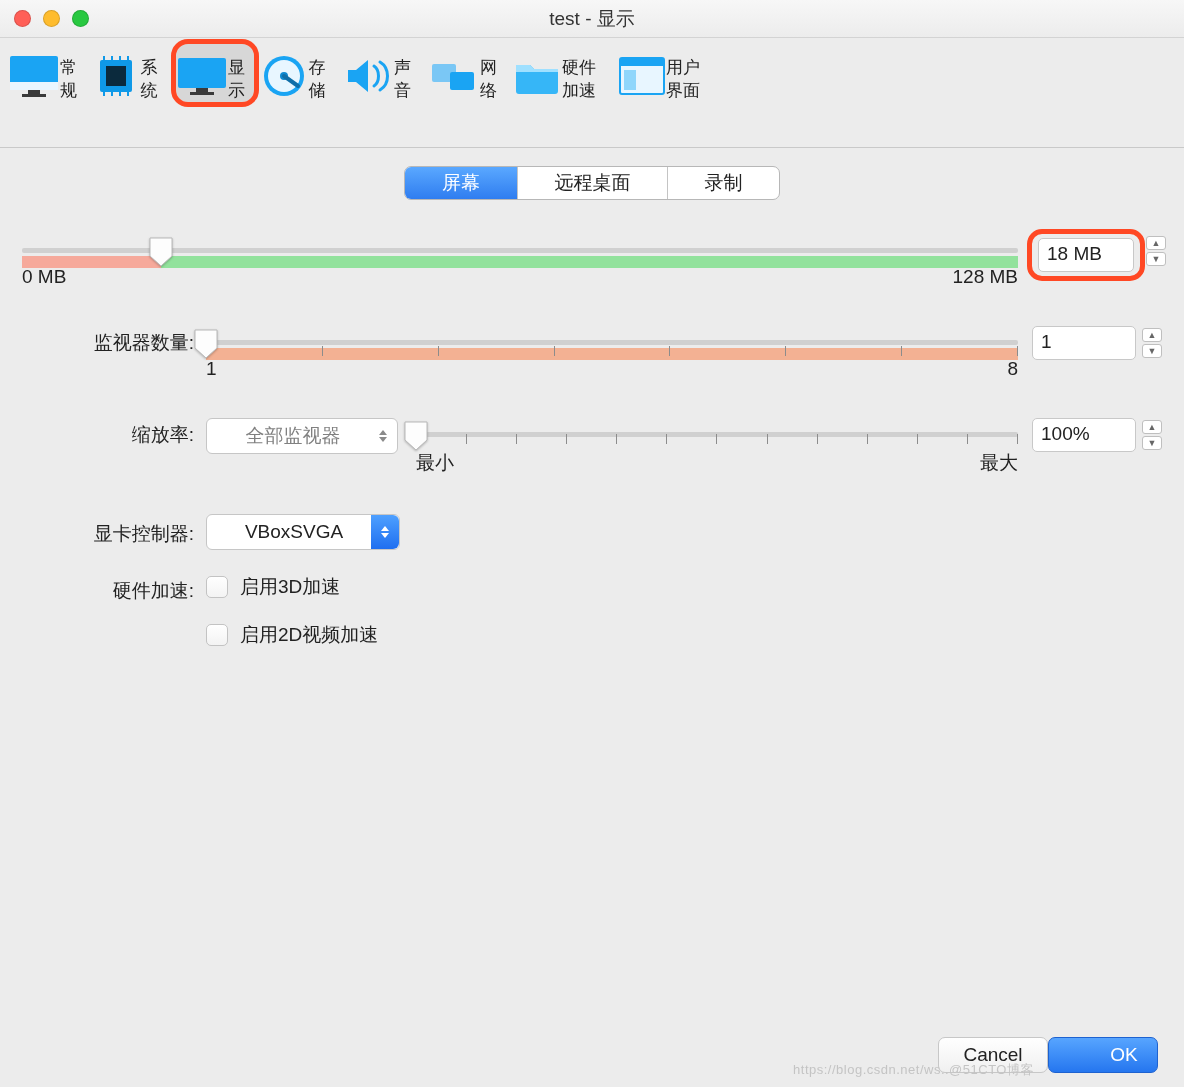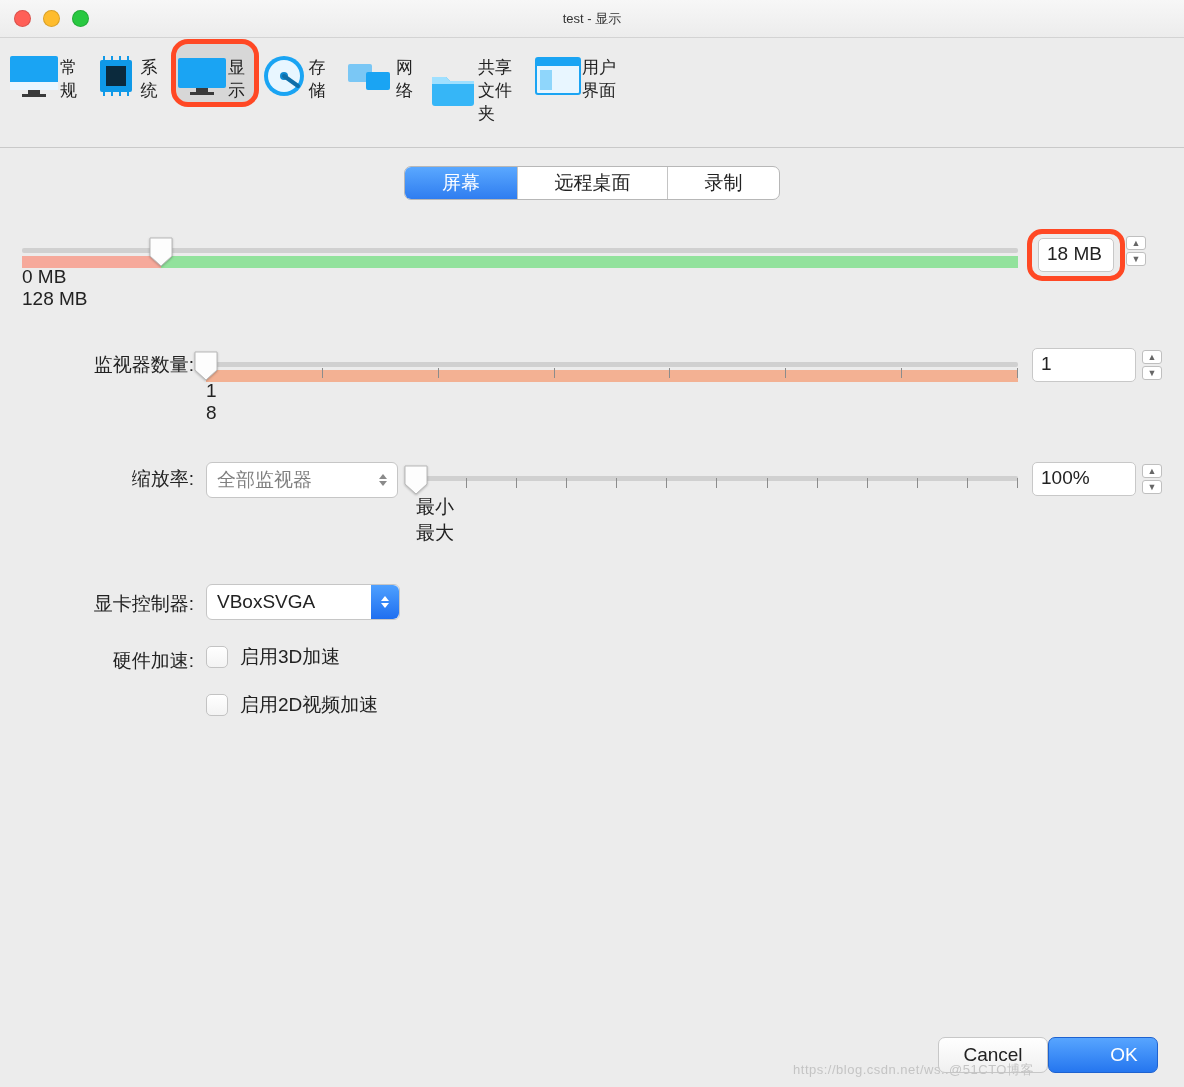--- a/index.html
+++ b/index.html
@@ -17,21 +17,21 @@
     align-items:center;
     position:relative;
     background:linear-gradient(#f7f7f7,#ececec);
     border-bottom:1px solid #d3d3d3;
   }
   .traffic-lights { display:flex; gap:12px; margin-left:14px; }
   .tl { width:17px; height:17px; border-radius:50%; box-shadow:inset 0 0 0 1px rgba(0,0,0,.15);}
   .tl.red{background:#ff5f57;} .tl.amber{background:#febc2e;} .tl.green{background:#28c840;}
   .window-title{
     position:absolute; left:0; right:0; text-align:center;
-    font-size:13px; color:#333; pointer-events:none;
+    font-size:19px; color:#333; pointer-events:none;
   }
   .toolbar {
     height:110px;
     background:#ececec;
     display:flex;
     align-items:flex-start;
     padding:6px 8px 0 8px;
     gap:6px;
     border-bottom:1px solid #c9c9c9;
   }
@@ -109,21 +109,21 @@
     position:absolute; left:0; right:0; top:10px; display:flex; justify-content:space-between;
   }
   .ticks i{display:block; width:1px; height:10px; background:#8c8c8c;}
   .thumb{
     position:absolute; top:-8px; width:26px; height:30px;
     transform:translateX(-50%);
     z-index:2;
   }
   .thumb svg{filter:drop-shadow(0 1px 1px rgba(0,0,0,.25));}
   .scale-labels{
-    display:flex; justify-content:space-between; font-size:19px; color:#222; margin-top:6px;flex-direction:column;
+    display:flex; justify-content:space-between; font-size:19px; color:#222; margin-top:6px;
   }
   .value-cell{
     width:130px;
     display:flex;
     align-items:flex-start;
     margin-left:14px;
   }
   .num-input{
     flex:1; height:34px; background:#fff; border:1px solid #c8c8c8;
     border-radius:5px; padding:4px 8px; font-size:19px;
@@ -137,21 +137,21 @@
     border-radius:3px; font-size:9px; line-height:1; padding:0; cursor:pointer;
     color:#666;
   }
   .highlight-red{
     outline:5px solid #ff4824; border-radius:10px; padding:4px 6px;
   }
   .dropdown{
     height:36px; min-width:174px;
     background:#fff; border:1px solid #c6c6c6; border-radius:6px;
     display:flex; align-items:center; padding:0 28px 0 10px;
-    position:relative; color:#777; font-size:19px; cursor:pointer;
+    position:relative; color:#777; font-size:19px; cursor:pointer;justify-content:center;
   }
   .dropdown.blue .dd-btn{
     position:absolute; right:0; top:0; bottom:0; width:28px;
     background:linear-gradient(#4ea0ff,#1f6ff0);
     border-radius:0 6px 6px 0;
     display:flex; flex-direction:column; align-items:center; justify-content:center; gap:2px;
   }
   .dropdown.plain .dd-btn{
     position:absolute; right:6px; top:0; bottom:0; width:16px;
     display:flex; flex-direction:column; align-items:center; justify-content:center; gap:2px;
@@ -253,40 +253,49 @@
       <svg width="48" height="48" viewBox="0 0 48 48">
           <circle cx="24" cy="24" r="20" fill="#1aa4f3"></circle>
           <circle cx="24" cy="24" r="16" fill="#e8f6ff"></circle>
           <circle cx="24" cy="24" r="4" fill="#0d88d0"></circle>
           <path d="M24 24 L38 34" stroke="#0f6ea8" stroke-width="4" stroke-linecap="round"></path>
         </svg>
     </div>
     <span class="lbl">存储</span>
   </div>
 
+  <div class="tb-item">
+    <div class="ic">
+      <svg width="50" height="44" viewBox="0 0 50 44">
+          <path d="M4 16h8l12-10v32L12 28H4z" fill="#1aa4f3"></path>
+          <path d="M30 12c6 4 6 16 0 20M36 8c10 6 10 22 0 28" stroke="#1aa4f3" stroke-width="3" fill="none" stroke-linecap="round"></path>
+        </svg>
+    </div>
+    <span class="lbl">声音</span>
+  </div>
 
   <div class="tb-item">
     <div class="ic">
       <svg width="52" height="44" viewBox="0 0 52 44">
           <rect x="4" y="10" width="24" height="18" rx="2" fill="#7ac7f5"></rect>
           <rect x="22" y="18" width="24" height="18" rx="2" fill="#1aa4f3"></rect>
         </svg>
     </div>
     <span class="lbl">网络</span>
   </div>
 
 
   <div class="tb-item" style="width:100px">
     <div class="ic">
       <svg width="50" height="42" viewBox="0 0 50 42">
           <path d="M4 10h14l4 4h24v22a3 3 0 0 1-3 3H7a3 3 0 0 1-3-3z" fill="#36b6f7"></path>
           <path d="M4 10h14l4 4h24v3H4z" fill="#9fe0ff"></path>
         </svg>
     </div>
-    <span class="lbl">共享文件夹</span>
+    <span class="lbl">硬件加速</span>
   </div>
 
   <div class="tb-item" style="width:92px">
     <div class="ic">
       <svg width="48" height="40" viewBox="0 0 48 40">
           <rect x="2" y="2" width="44" height="36" rx="2" fill="#e8f6ff" stroke="#1aa4f3" stroke-width="2"></rect>
           <rect x="2" y="2" width="44" height="8" fill="#1aa4f3"></rect>
           <rect x="6" y="14" width="12" height="20" fill="#8fd6fb"></rect>
         </svg>
     </div>
@@ -318,21 +327,21 @@
             </svg>
         </div>
       </div>
       <div class="scale-labels">
         <span>0 MB</span>
         <span>128 MB</span>
       </div>
     </div>
     <div class="value-cell">
       <div class="highlight-red" style="display:flex;align-items:center;">
-        <div class="num-input" style="width:76px">18 MB</div>
+        <div class="num-input" style="width:96px">18 MB</div>
       </div>
       <div class="stepper">
         <button>▲</button>
         <button>▼</button>
       </div>
     </div>
   </div>
 
   <div class="form-row">
     <div class="row-label">监视器数量:</div>

